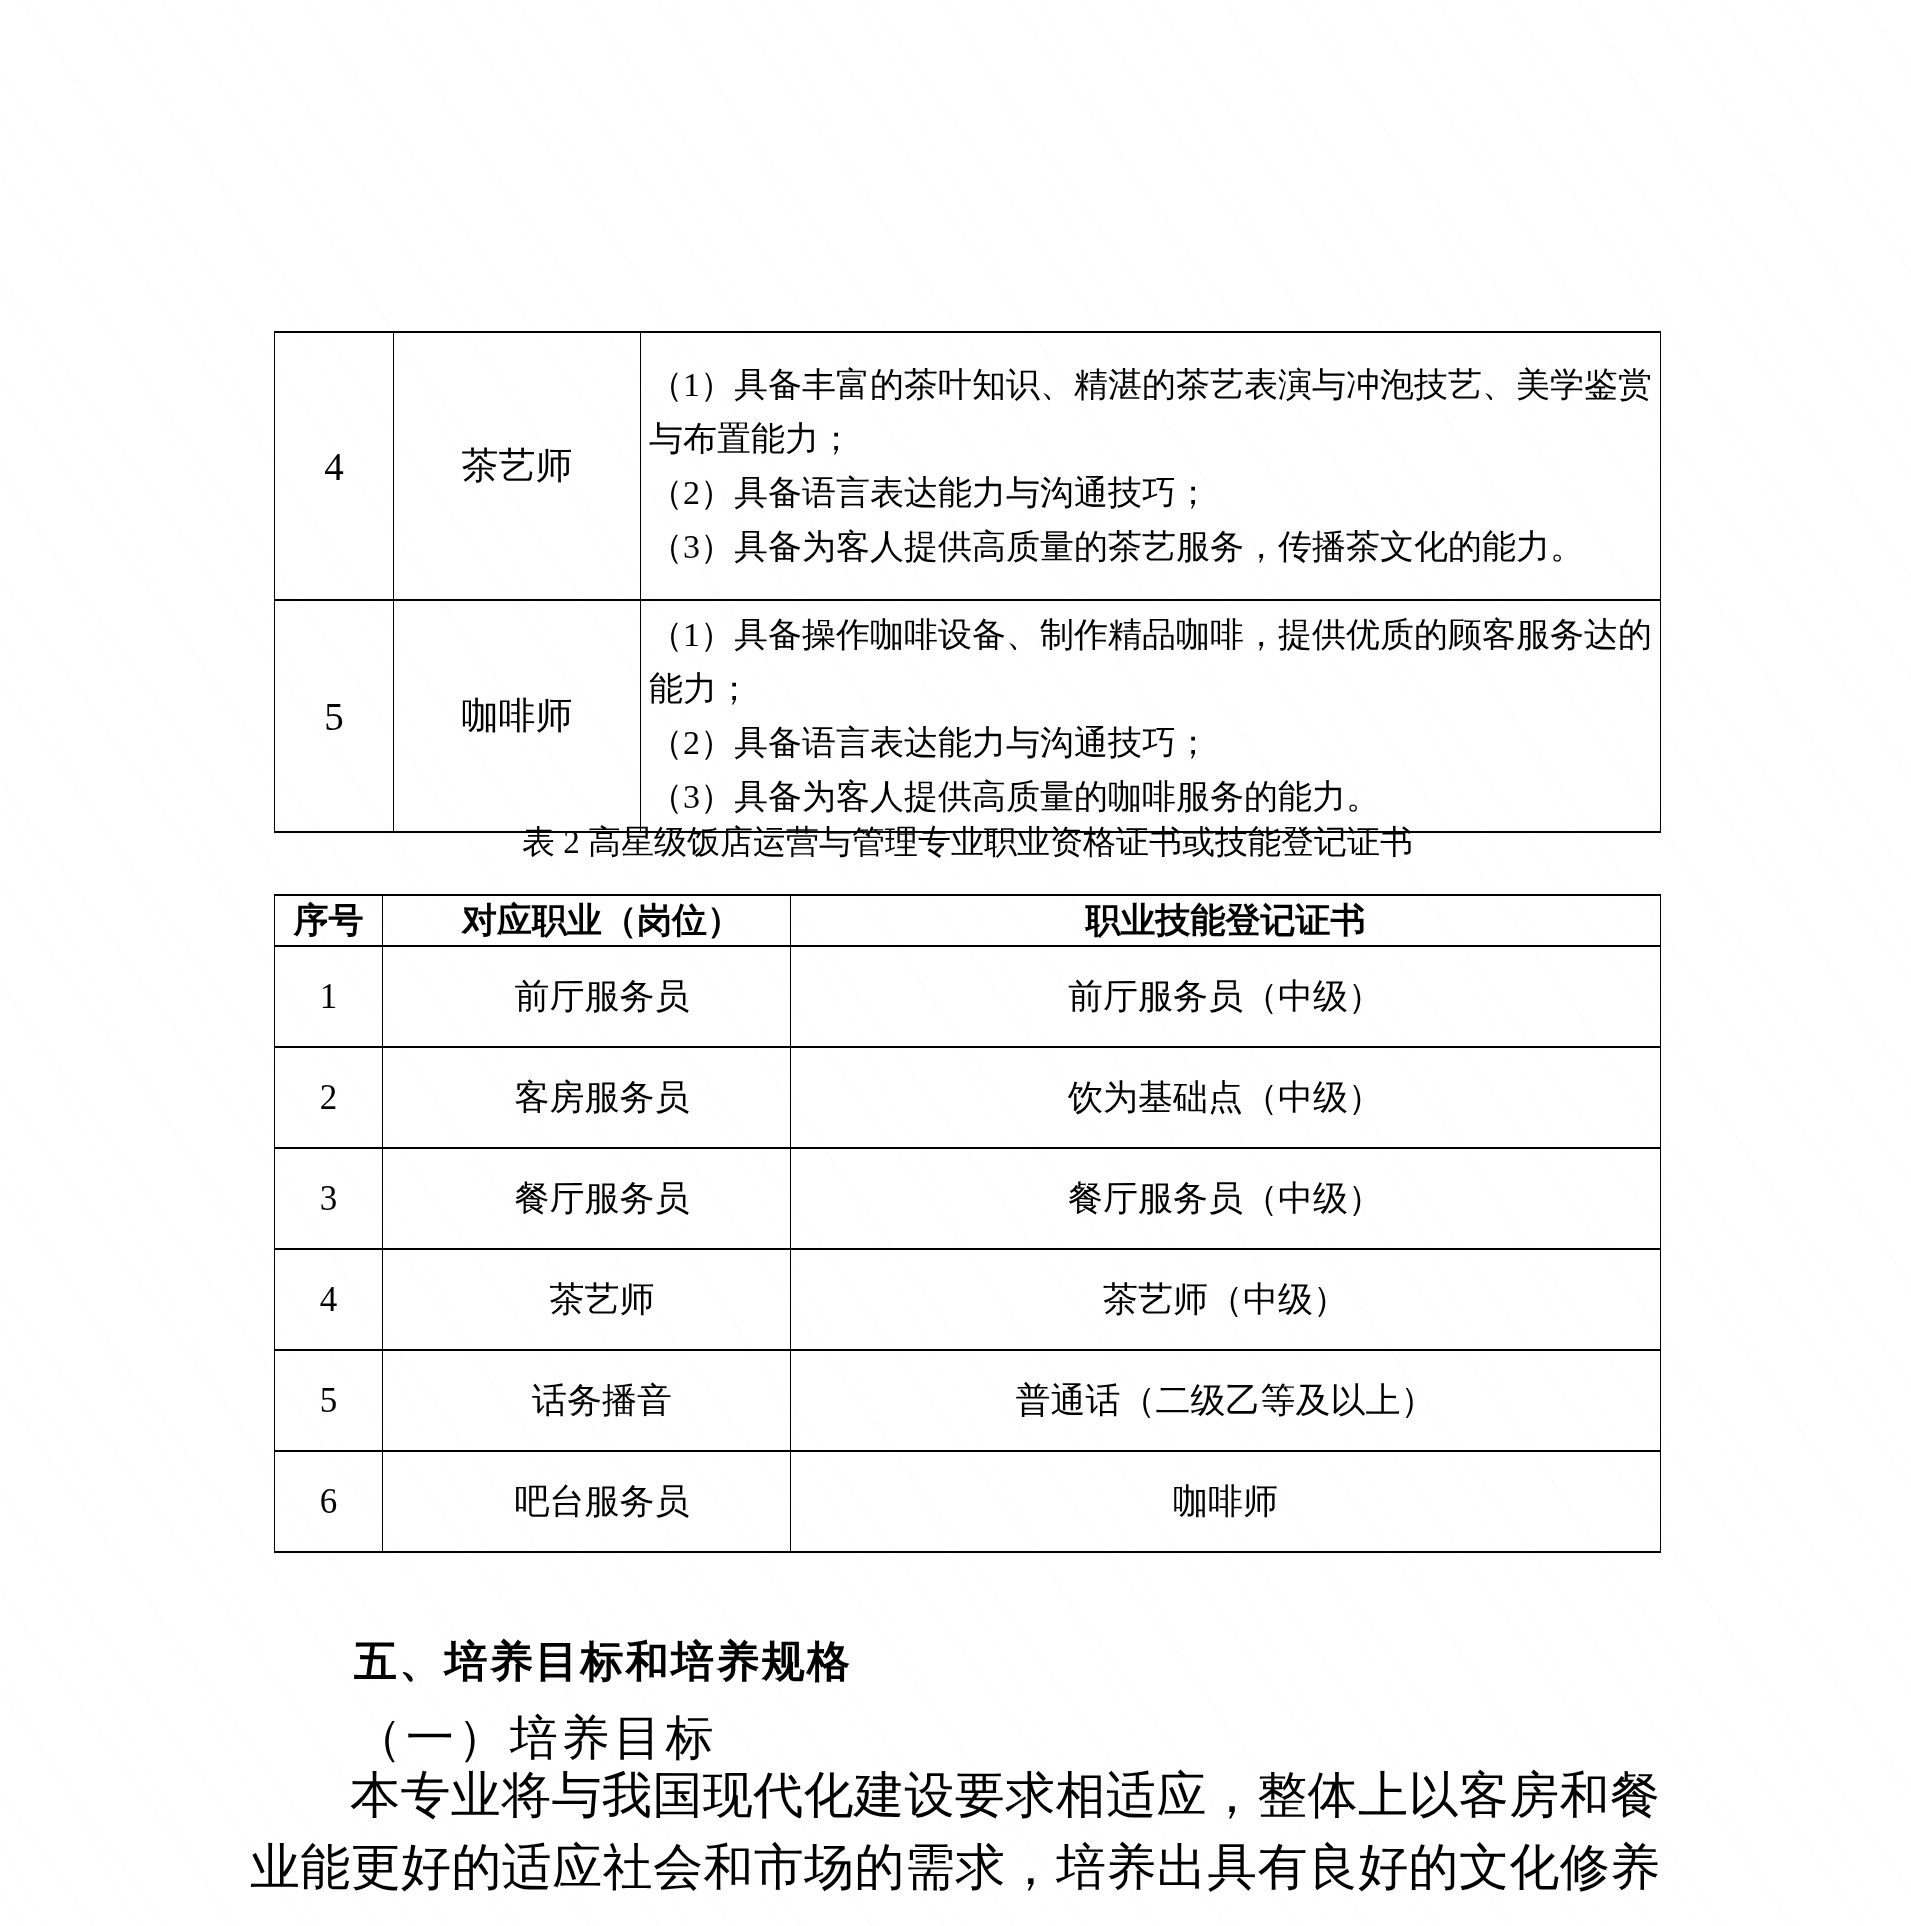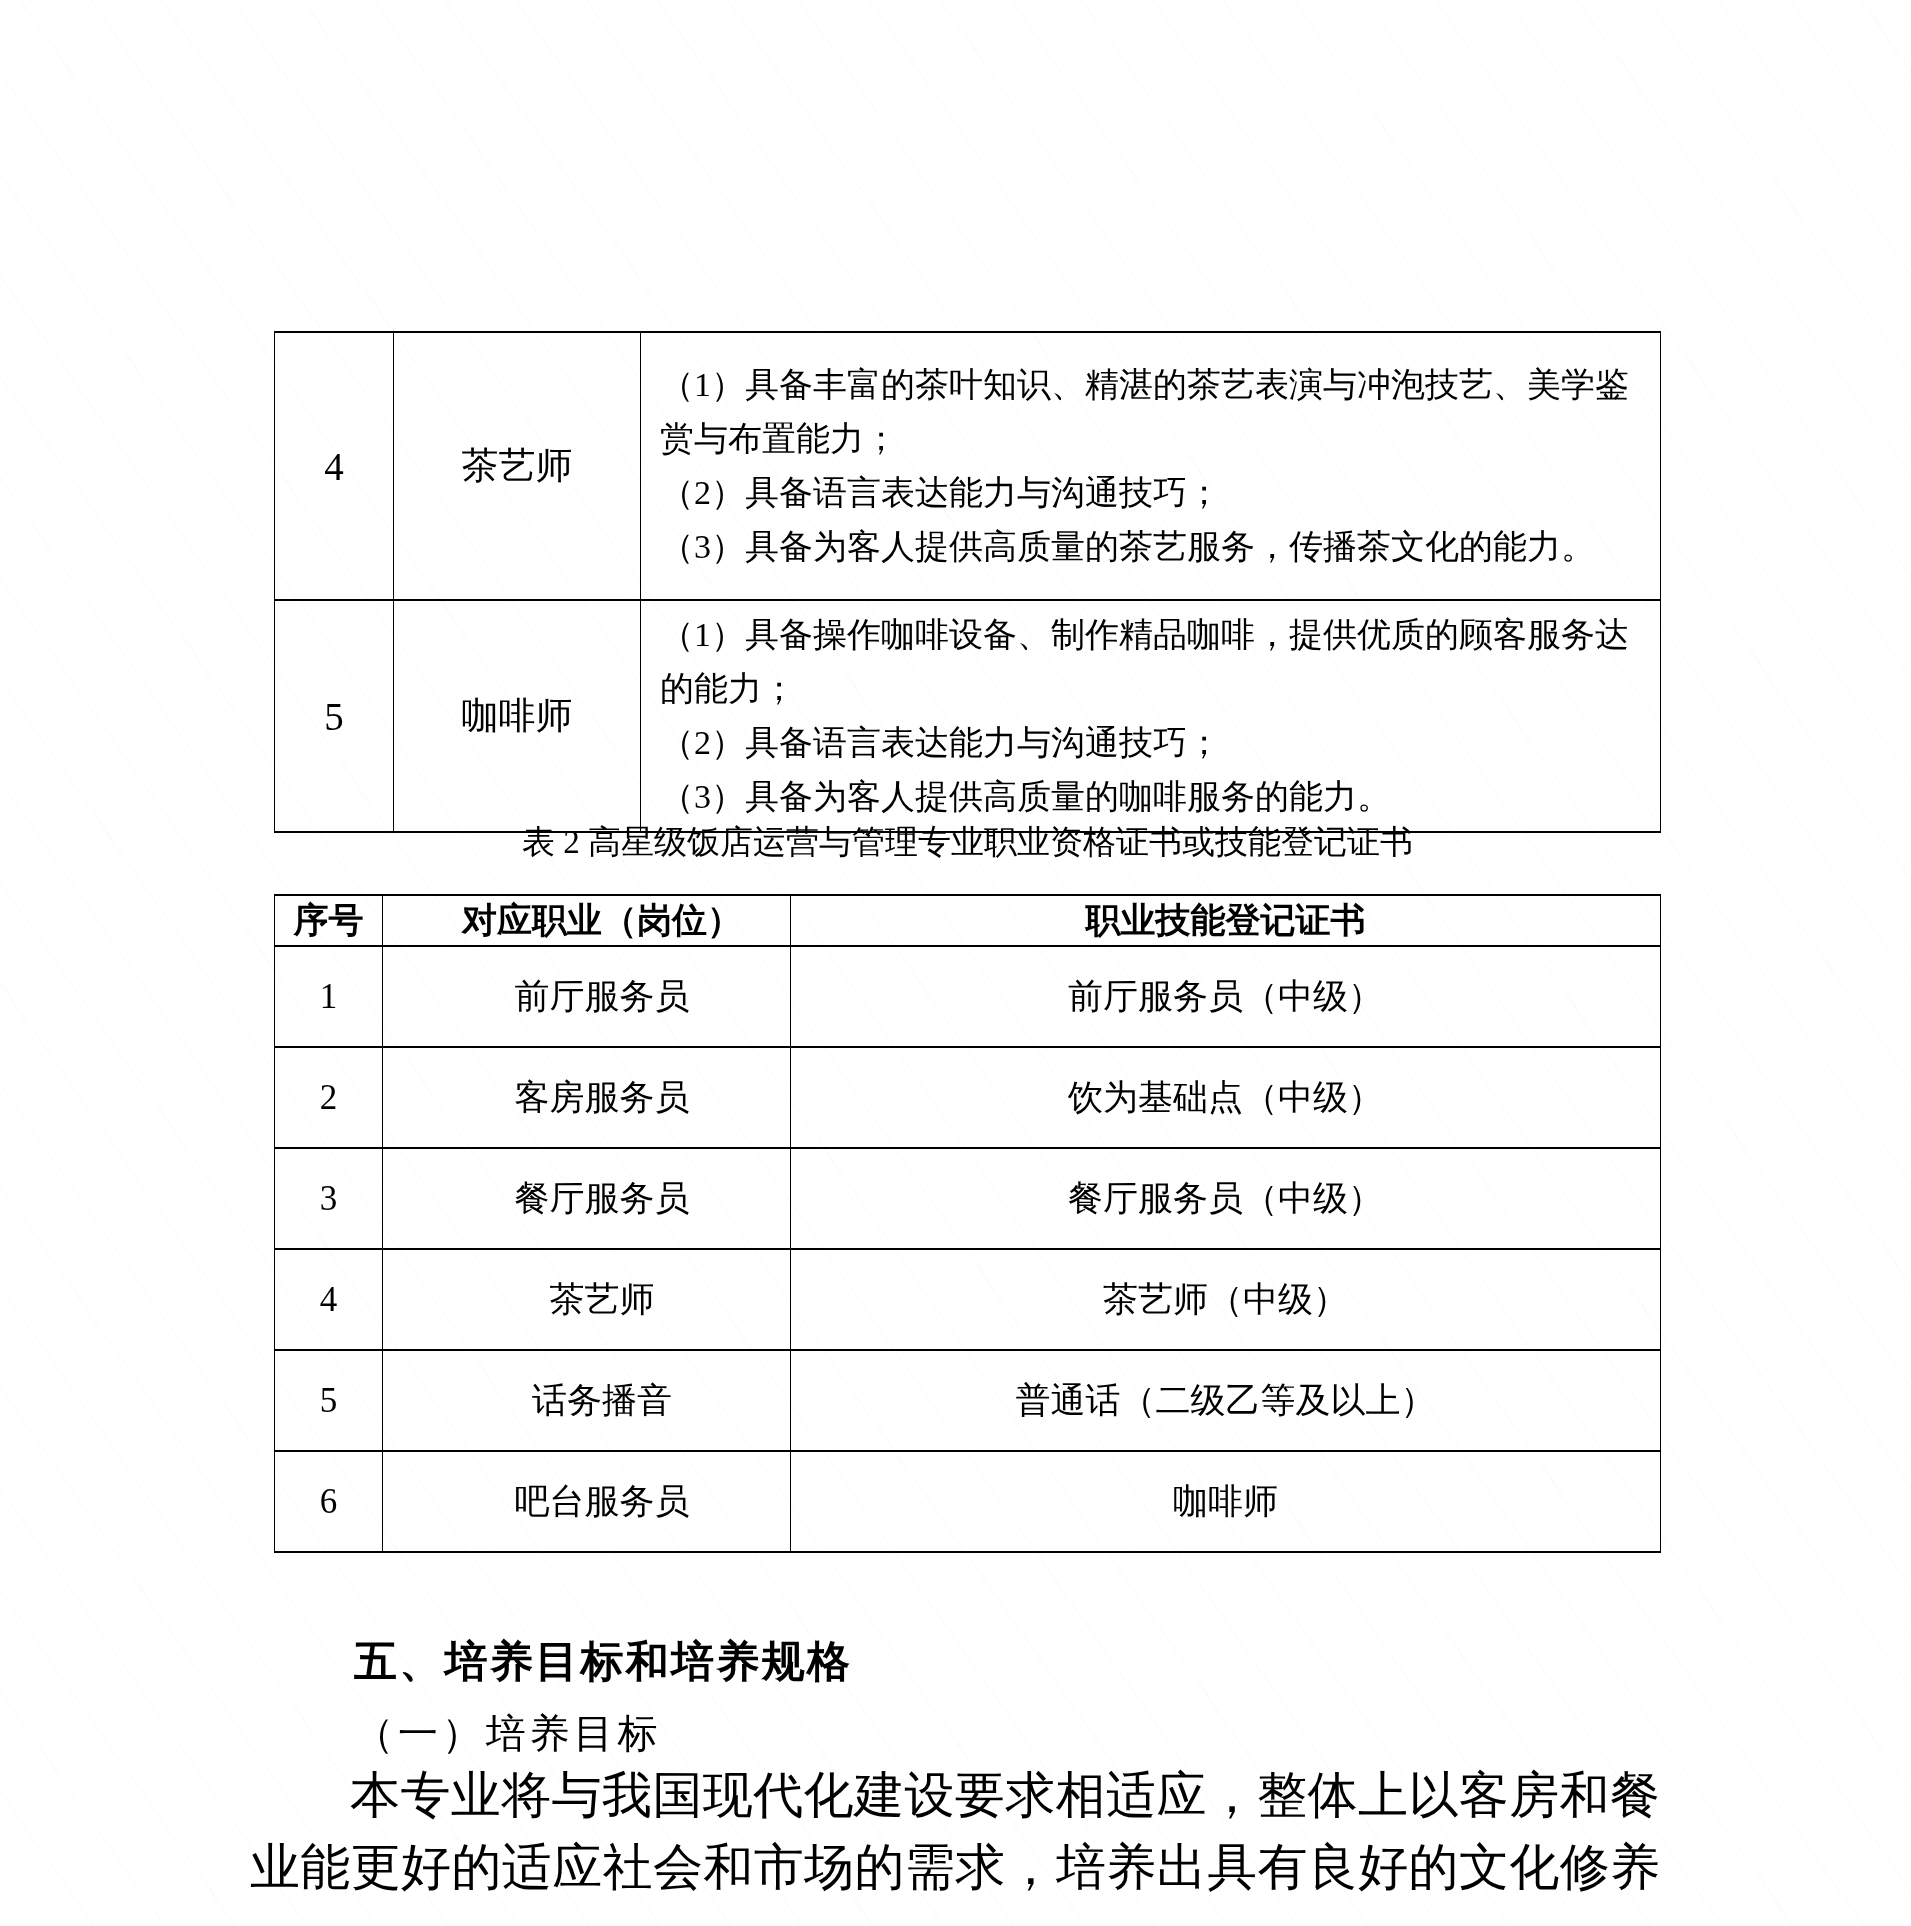--- a/index.html
+++ b/index.html
@@ -34,21 +34,21 @@
     border-top:2.7px solid #000;
     border-bottom:2.7px solid #000;
     vertical-align:middle;
     box-sizing:border-box;
   }
 
   
   .t1 { position:absolute; left:274px; top:331px; width:1387px; }
   .t1 .c-num  { width:119px; text-align:center; font-size:39px; }
   .t1 .c-job  { width:247px; text-align:center; font-size:37px;  }
-  .t1 .c-req  { text-align:left; padding:7px 19px; }
+  .t1 .c-req  { text-align:left; padding:7px 8px; }
   .t1 .c-req p { margin:0; font-size:34px; line-height:54px; }
   .t1 .r4 { height:268px; }
   .t1 .r5 { height:200px; }
 
   
   .caption {
     position:absolute; left:274px; top:821px; width:1387px;
     text-align:center; font-size:33px; line-height:42px;
   }
 
@@ -60,21 +60,21 @@
   .t2 .c2 { width:408px;padding-left:32px; }
 
   
   .heading {
     position:absolute; left:354px; top:1633px;
     font-family:Liberation Mono, monospace;
     font-size:43px; font-weight:bold; letter-spacing:2.3px; margin:0;
   }
   .subheading {
     position:absolute; left:354px; top:1706px;
-    font-size:40px; font-weight:normal; letter-spacing:3.9px; margin:0;
+    font-size:48px; font-weight:normal; letter-spacing:3.9px; margin:0;
   }
   .para1 {
     position:absolute; left:250px; top:1759px; width:1410px;
     font-size:50px; line-height:72px;
   }
   .para-line { text-align:justify; text-align-last:justify; }
   .para-line.first { text-indent:2em; }
 </style>
 </head>
 <body>

